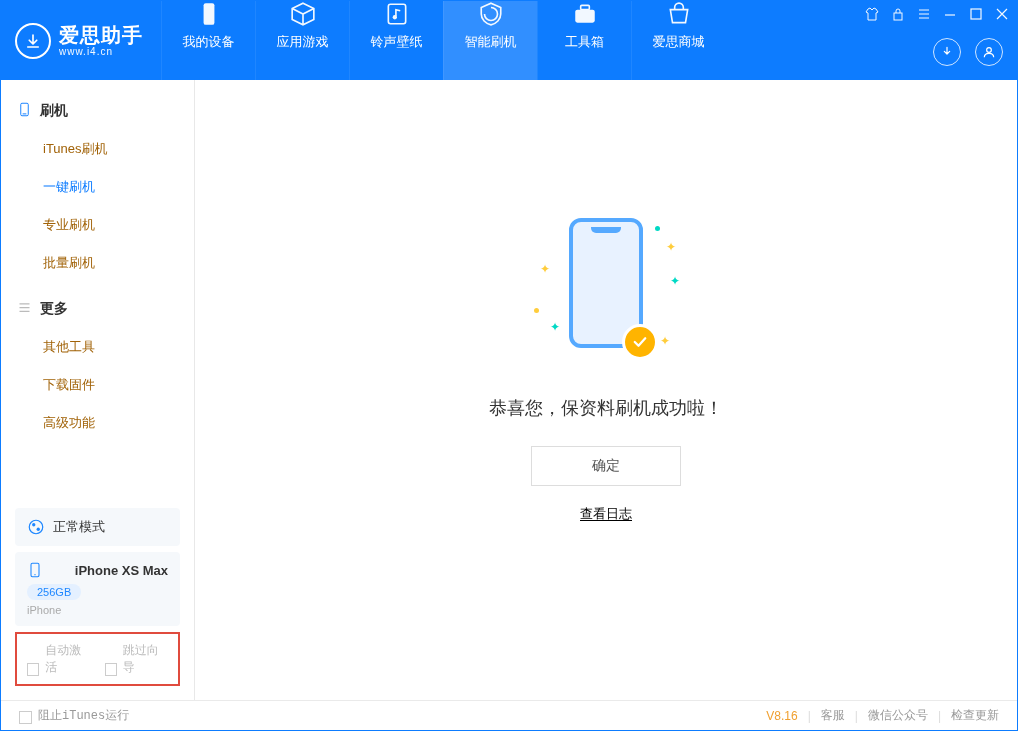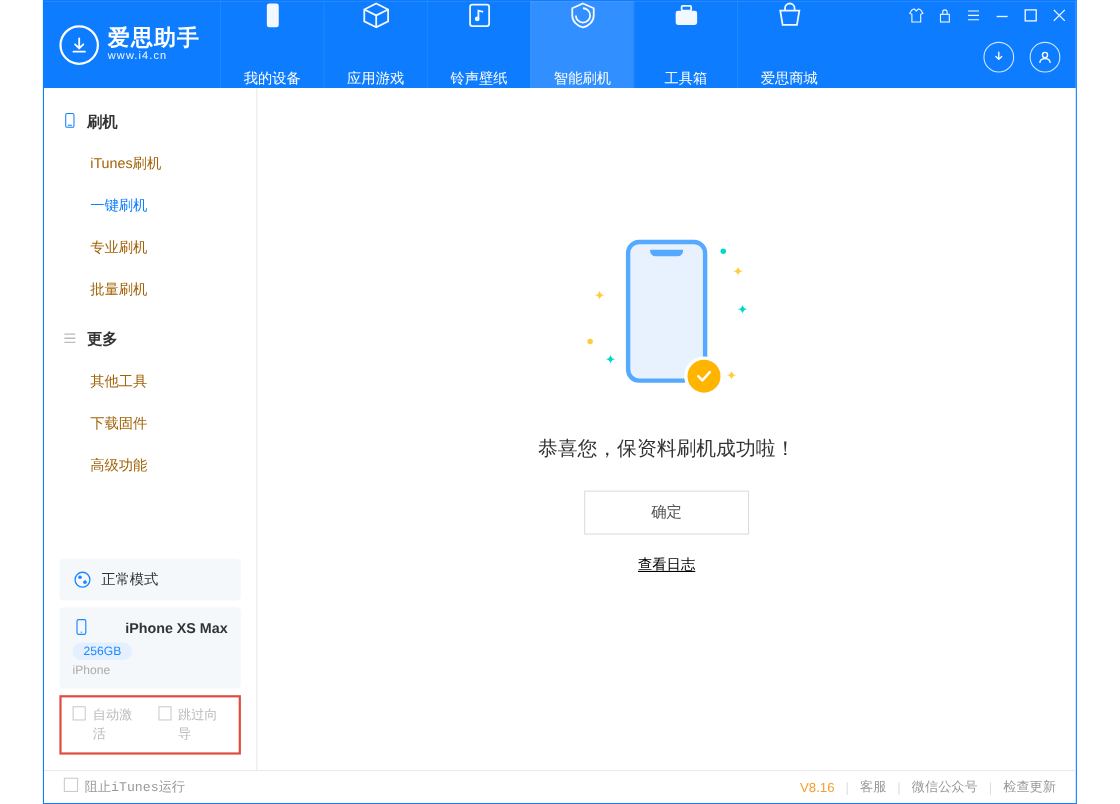--- a/index.html
+++ b/index.html
@@ -1,19 +1,19 @@
 <!DOCTYPE html>
 <html><head>
 <meta charset="utf-8">
 <style>
 * { margin: 0; padding: 0; box-sizing: border-box; }
 body { font-family: "Microsoft YaHei", Arial, sans-serif; background: #fff; }
 
 .window {
-  width: 940px; height: 731px;
+  width: 1018px; height: 731px;
   border: 1px solid #0d7cff;
   background: #fff;
   display: flex; flex-direction: column;
   margin: 0 auto;
 }
 
 
 .header {
   height: 79px;
   background: linear-gradient(180deg, #0d7cff 0%, #0d7cff 100%);
@@ -26,21 +26,21 @@
   display: flex; align-items: center; justify-content: center;
   font-weight: 700; font-size: 18px; margin-right: 8px;
 }
 .logo-text { line-height: 1.1; }
 .logo-main { font-size: 20px; font-weight: 700; letter-spacing: 1px; }
 .logo-sub { font-size: 10px; letter-spacing: 1px; opacity: 0.95; }
 
 .nav-tabs { display: flex; }
 .nav-tab {
   width: 94px; display: flex; flex-direction: column;
-  align-items: center; justify-content: space-between; gap: 6px;
+  align-items: center; justify-content: flex-start; gap: 6px;
   cursor: pointer; font-size: 13px;
   border-left: 1px solid rgba(255,255,255,0.08);
 }
 .nav-tab.active { background: rgba(255,255,255,0.15); }
 .nav-tab .tab-icon { width: 26px; height: 26px; opacity: 0.95; }
 
 .window-controls {
   position: absolute; right: 8px; top: 6px;
   display: flex; gap: 12px; align-items: center;
 }
@@ -90,21 +90,21 @@
   display: inline-block; background: #e4f0ff; color: #1e87ff;
   padding: 2px 10px; border-radius: 999px; font-size: 11px;
   margin: 6px 0 4px 0;
 }
 .device-sub { color: #aaa; font-size: 11px; }
 
 .check-row {
   border: 2px solid #e04b3e; padding: 8px 10px; margin: 6px 14px 14px;
   display: flex; align-items: center; gap: 14px;
 }
-.chk-item { display: flex; align-items: flex-start; gap: 6px; font-size: 12px; color: #bbb; cursor: pointer; }
+.chk-item { display: flex; align-items: flex-end; gap: 6px; font-size: 12px; color: #bbb; cursor: pointer; }
 .chk-box { width: 13px; height: 13px; border: 1px solid #ccc; }
 
 
 .main { flex: 1; display: flex; align-items: center; justify-content: center; }
 .success-panel { text-align: center; transform: translateY(-20px); }
 .illus { position: relative; width: 160px; height: 160px; margin: 0 auto 18px; }
 .phone {
   width: 74px; height: 130px; border: 4px solid #55a9ff; border-radius: 12px;
   background: #e8f2ff; margin: 0 auto; position: relative;
 }

